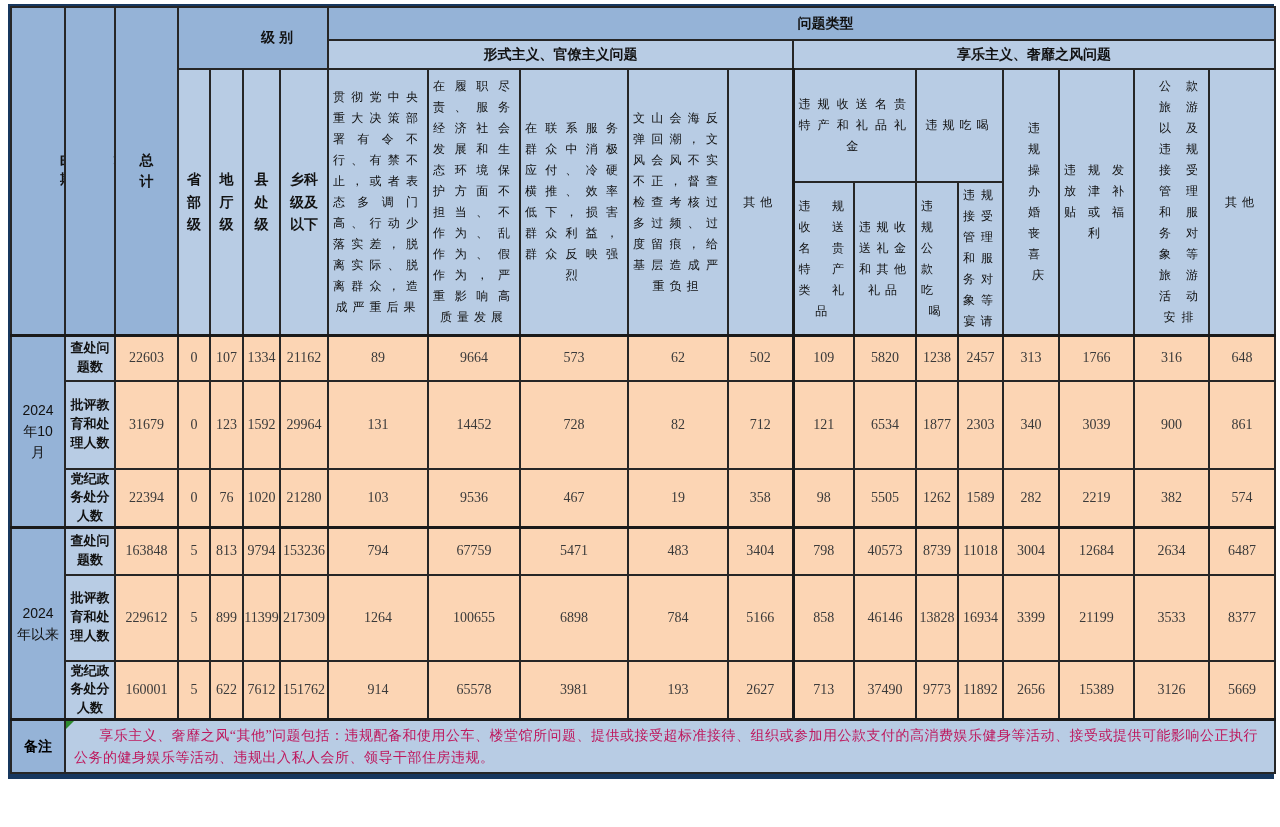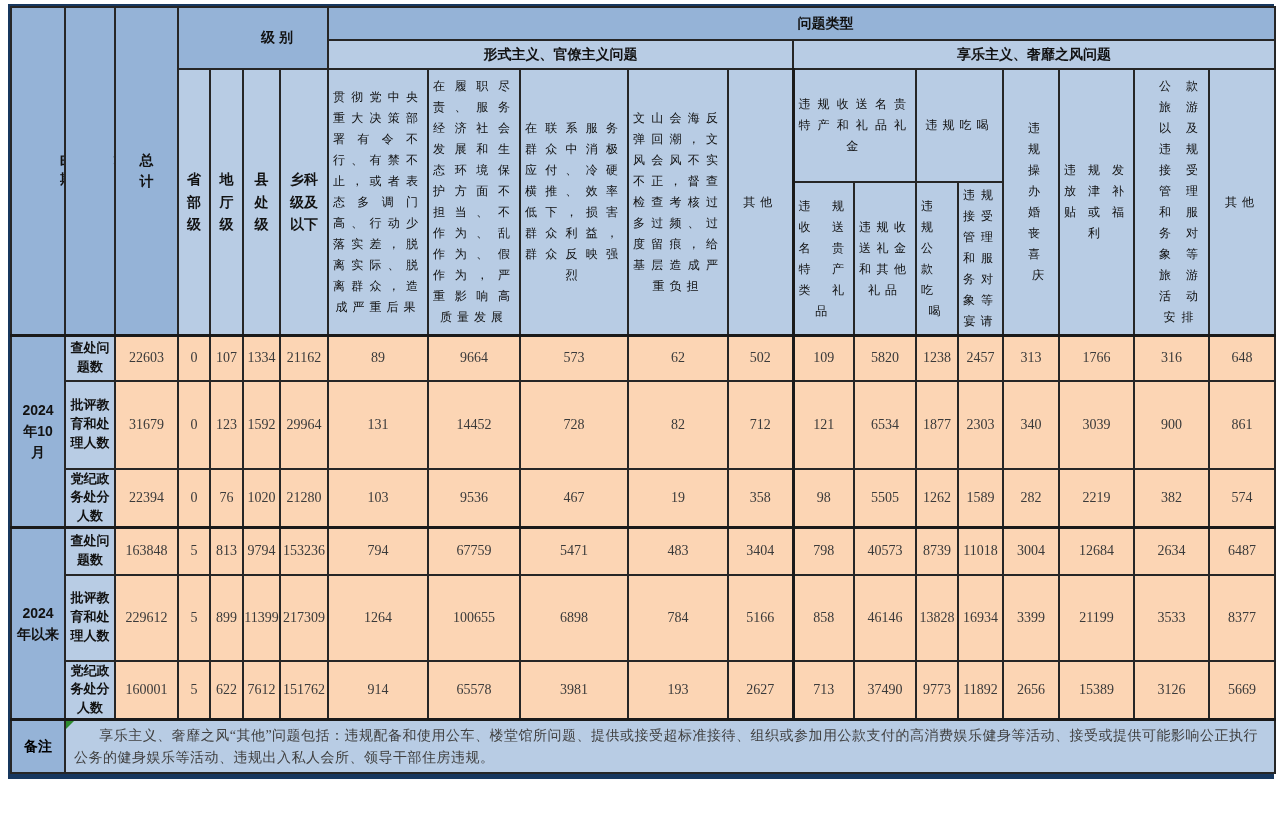--- a/index.html
+++ b/index.html
@@ -17,30 +17,30 @@
   .grp{font-weight:bold;font-size:14px;}
   .leaf-sans{font-weight:bold;font-size:14px;padding:2px 4px;word-break:break-all;line-height:1.6;}
   .desc{font-family:"Liberation Serif","DejaVu Serif",serif;font-weight:normal;font-size:12px;
         letter-spacing:5px;line-height:1.75;padding:2px 4px;word-break:break-all;
         text-align:justify;text-align-last:center;}
   .desc3{letter-spacing:6px;padding-left:24px;}
   .num{background:#FCD5B4;color:#3a3a3a;text-align:center;vertical-align:middle;
        font-family:"Liberation Serif","DejaVu Serif",serif;font-size:14px;white-space:nowrap;}
   .rowlabel{background:#B8CCE4;color:#111;font-weight:bold;font-size:13px;text-align:center;vertical-align:middle;
             padding:0 3px;word-break:break-all;line-height:1.45;}
-  .period{background:#95B3D7;color:#111;font-weight:bold;font-size:14px;text-align:center;vertical-align:middle;
+  .period{background:#95B3D7;color:#111;font-weight:normal;font-size:14px;text-align:center;vertical-align:middle;
           padding:2px 5px;word-break:break-all;line-height:1.5;}
   .squeeze{padding:0 20px;word-break:break-all;line-height:1.5;}
   .block2 td{border-top:3px solid #1a1a1a;}
   tbody tr:first-child td{border-top:3px solid #1a1a1a;}
   .bl{border-left:3px solid #1a1a1a;}
   .note-row td{border-top:3px solid #1a1a1a;}
   .note-label{background:#95B3D7;font-weight:bold;font-size:14px;text-align:center;vertical-align:middle;margin-left:47px;}
   .note-cell{background:#B8CCE4;position:relative;font-family:"Liberation Serif","DejaVu Serif",serif;
-             font-size:14px;color:#404040;text-align:left;vertical-align:middle;padding:4px 8px;line-height:1.55;
+             font-size:14px;color:#be185d;text-align:left;vertical-align:middle;padding:4px 8px;line-height:1.55;
              letter-spacing:0.5px;}
   .note-text{text-indent:1.8em;}
   .corner{position:absolute;top:0;left:0;width:0;height:0;
           border-top:8px solid #2E8B2E;border-right:8px solid transparent;}
 </style>
 </head>
 <body>
 
 <div class="page">
   <div class="sheet">

